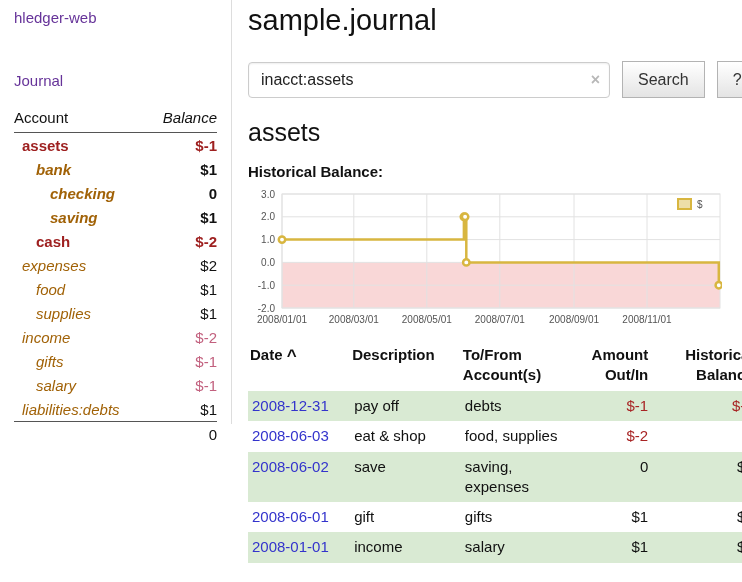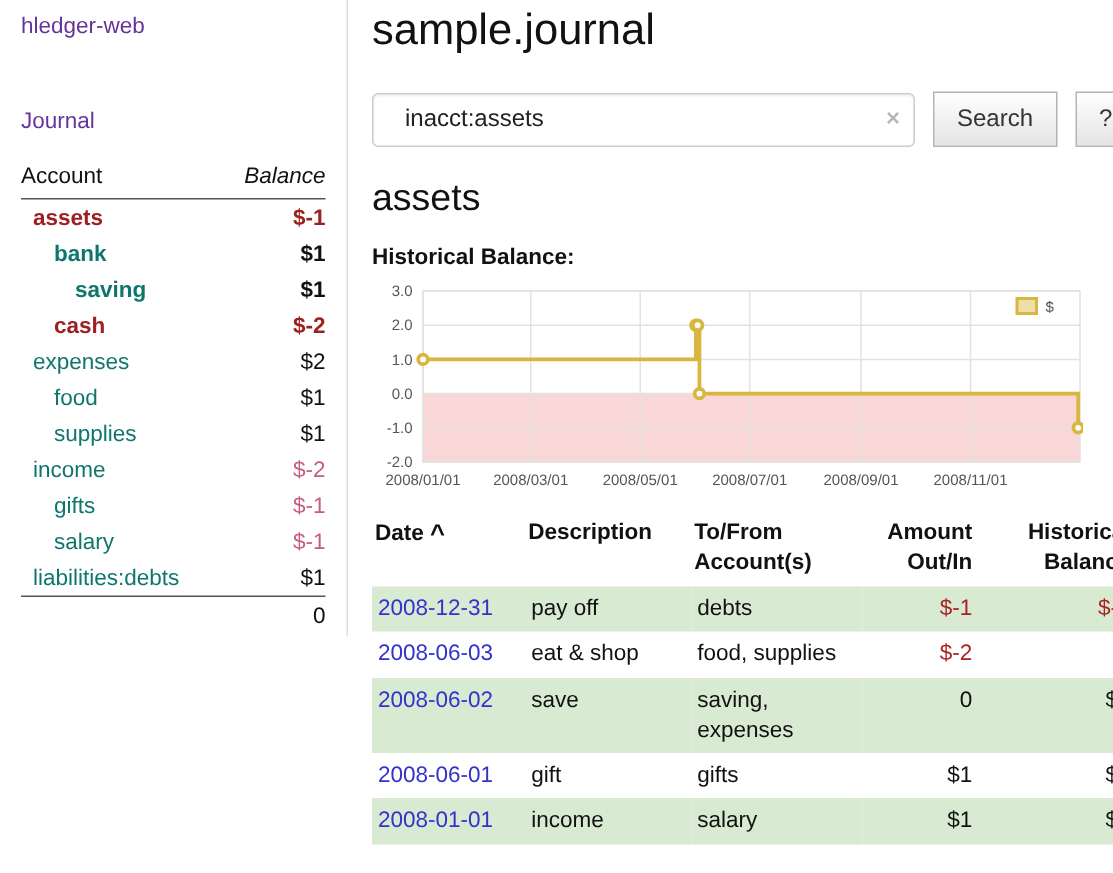--- a/index.html
+++ b/index.html
@@ -11,33 +11,33 @@
   .sidebar { flex:0 0 232px; width:232px; border-right:1px solid #ddd; padding:9px 14px 0 14px; }
   a { text-decoration:none; cursor:pointer; }
   .brand { display:block; color:#663399; font-size:15px; margin-bottom:46px; }
   .journal { display:block; color:#663399; font-size:15px; margin-bottom:17px; }
   .accounts { width:100%; border-collapse:collapse; font-size:15px; }
   .accounts th { font-weight:400; text-align:left; padding:3px 0 6px; border-bottom:1px solid #555; }
   .accounts th.bh { text-align:right;font-style:italic; }
   .accounts td { padding:3.5px 0; }
   .accounts td.bal { text-align:right; }
   .accounts tfoot td { border-top:1px solid #555; }
-  .c-link { color:#0f766e; }
+  .c-link { color:#a16207;font-style:italic; }
   .c-neg  { color:#9e2020; }
   .c-rose { color:#c2607e; }
   .c-pos  { color:#111; }
   .b { font-weight:700; }
 
   
   .main { flex:1; padding:4px 4px 0 16px; }
   h1 { font-size:29px; font-weight:400; margin:0 0 24px; }
   .searchrow { display:flex; align-items:center; gap:12px; margin-bottom:20px; }
   .searchbox { position:relative; width:362px; }
   .searchbox input { width:100%; height:36px; border:1px solid #ccc; border-radius:4px;
-    padding:6px 28px 6px 21px; font:16px "Liberation Sans", sans-serif; color:#222;
+    padding:6px 28px 6px 12px; font:16px "Liberation Sans", sans-serif; color:#222;
     outline:none; box-shadow:inset 0 1px 2px rgba(0,0,0,.07); }
   .clear { position:absolute; right:10px; top:9px; color:#b8b8b8; font-size:16px; font-weight:700; cursor:pointer; }
   .btn { height:37px; padding:0 15px; font:16px "Liberation Sans", sans-serif; color:#333;
     background:linear-gradient(#ffffff,#e4e4e4); border:1px solid #b3b3b3; border-radius:0; cursor:pointer; }
   h2 { font-size:25px; font-weight:400; margin:0 0 16px; }
   .chartlabel { font-weight:700; font-size:15px; margin-bottom:8px; }
   .chart svg { display:block; }
   .chart text { font-size:10px; fill:#545454; }
 
   .register { width:100%; table-layout:fixed; border-collapse:collapse; font-size:15px; margin-top:8px; }
@@ -67,20 +67,24 @@
         </tr>
       </thead>
       <tbody>
           <tr>
             <td style="padding-left: 8px;"><a href="#" class="c-neg b">assets</a></td>
             <td class="bal c-neg b">$-1</td>
           </tr>
           <tr>
             <td style="padding-left: 22px;"><a href="#" class="c-link b">bank</a></td>
             <td class="bal c-pos b">$1</td>
+          </tr>
+          <tr>
+            <td style="padding-left: 36px;"><a href="#" class="c-link b">checking</a></td>
+            <td class="bal c-pos b">0</td>
           </tr>
           <tr>
             <td style="padding-left: 36px;"><a href="#" class="c-link b">saving</a></td>
             <td class="bal c-pos b">$1</td>
           </tr>
           <tr>
             <td style="padding-left: 22px;"><a href="#" class="c-neg b">cash</a></td>
             <td class="bal c-neg b">$-2</td>
           </tr>
           <tr>

